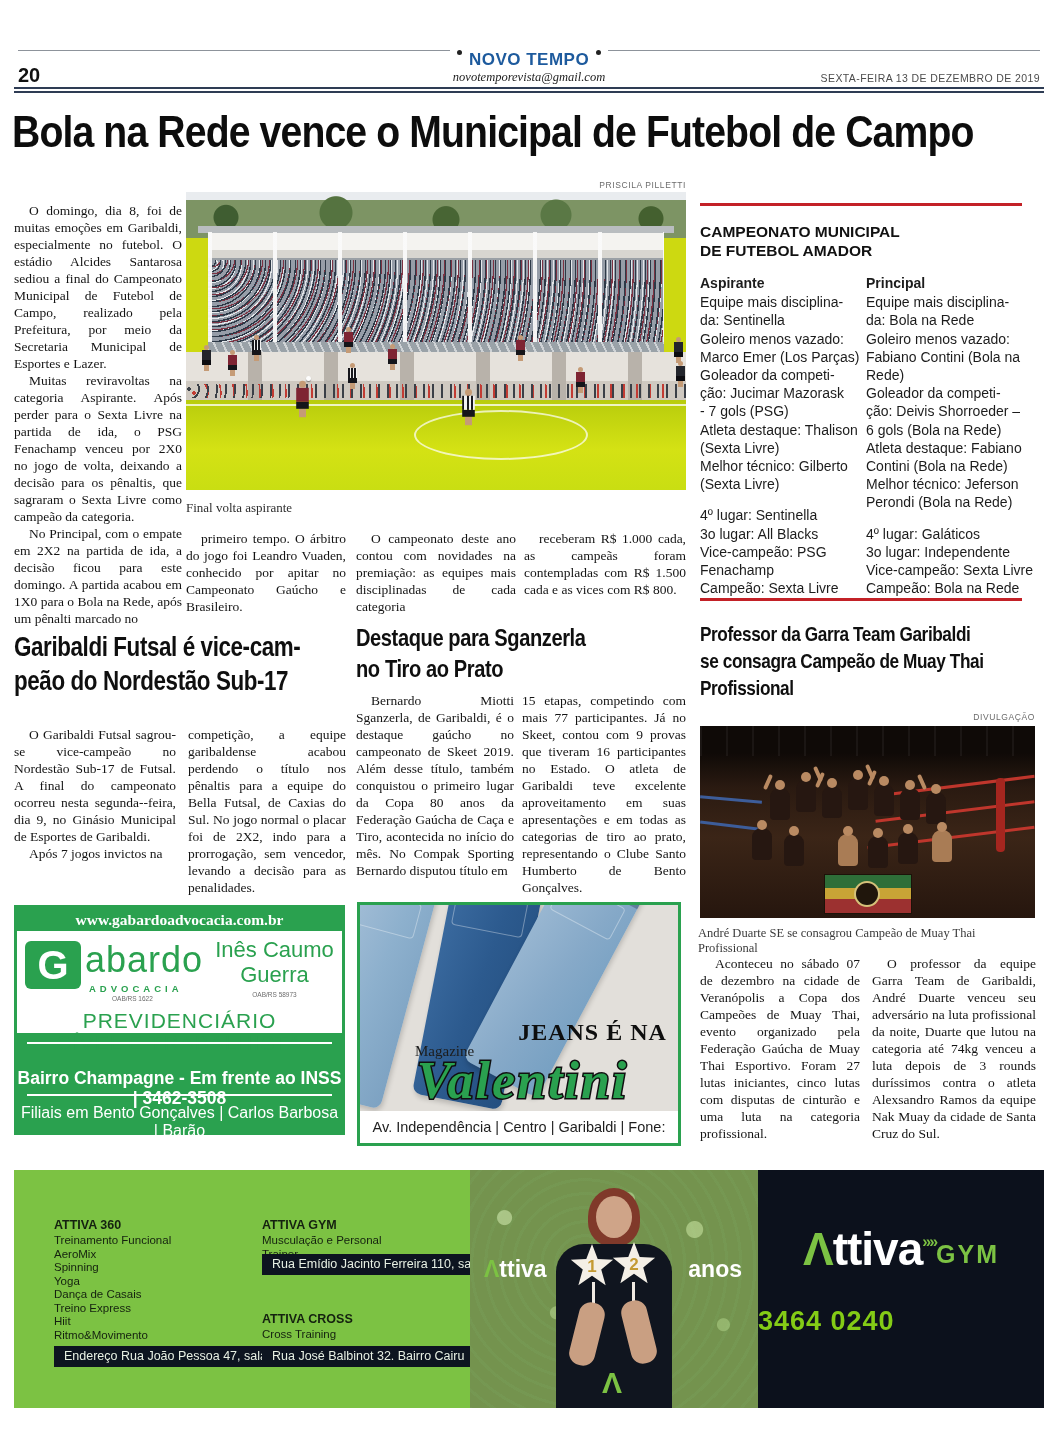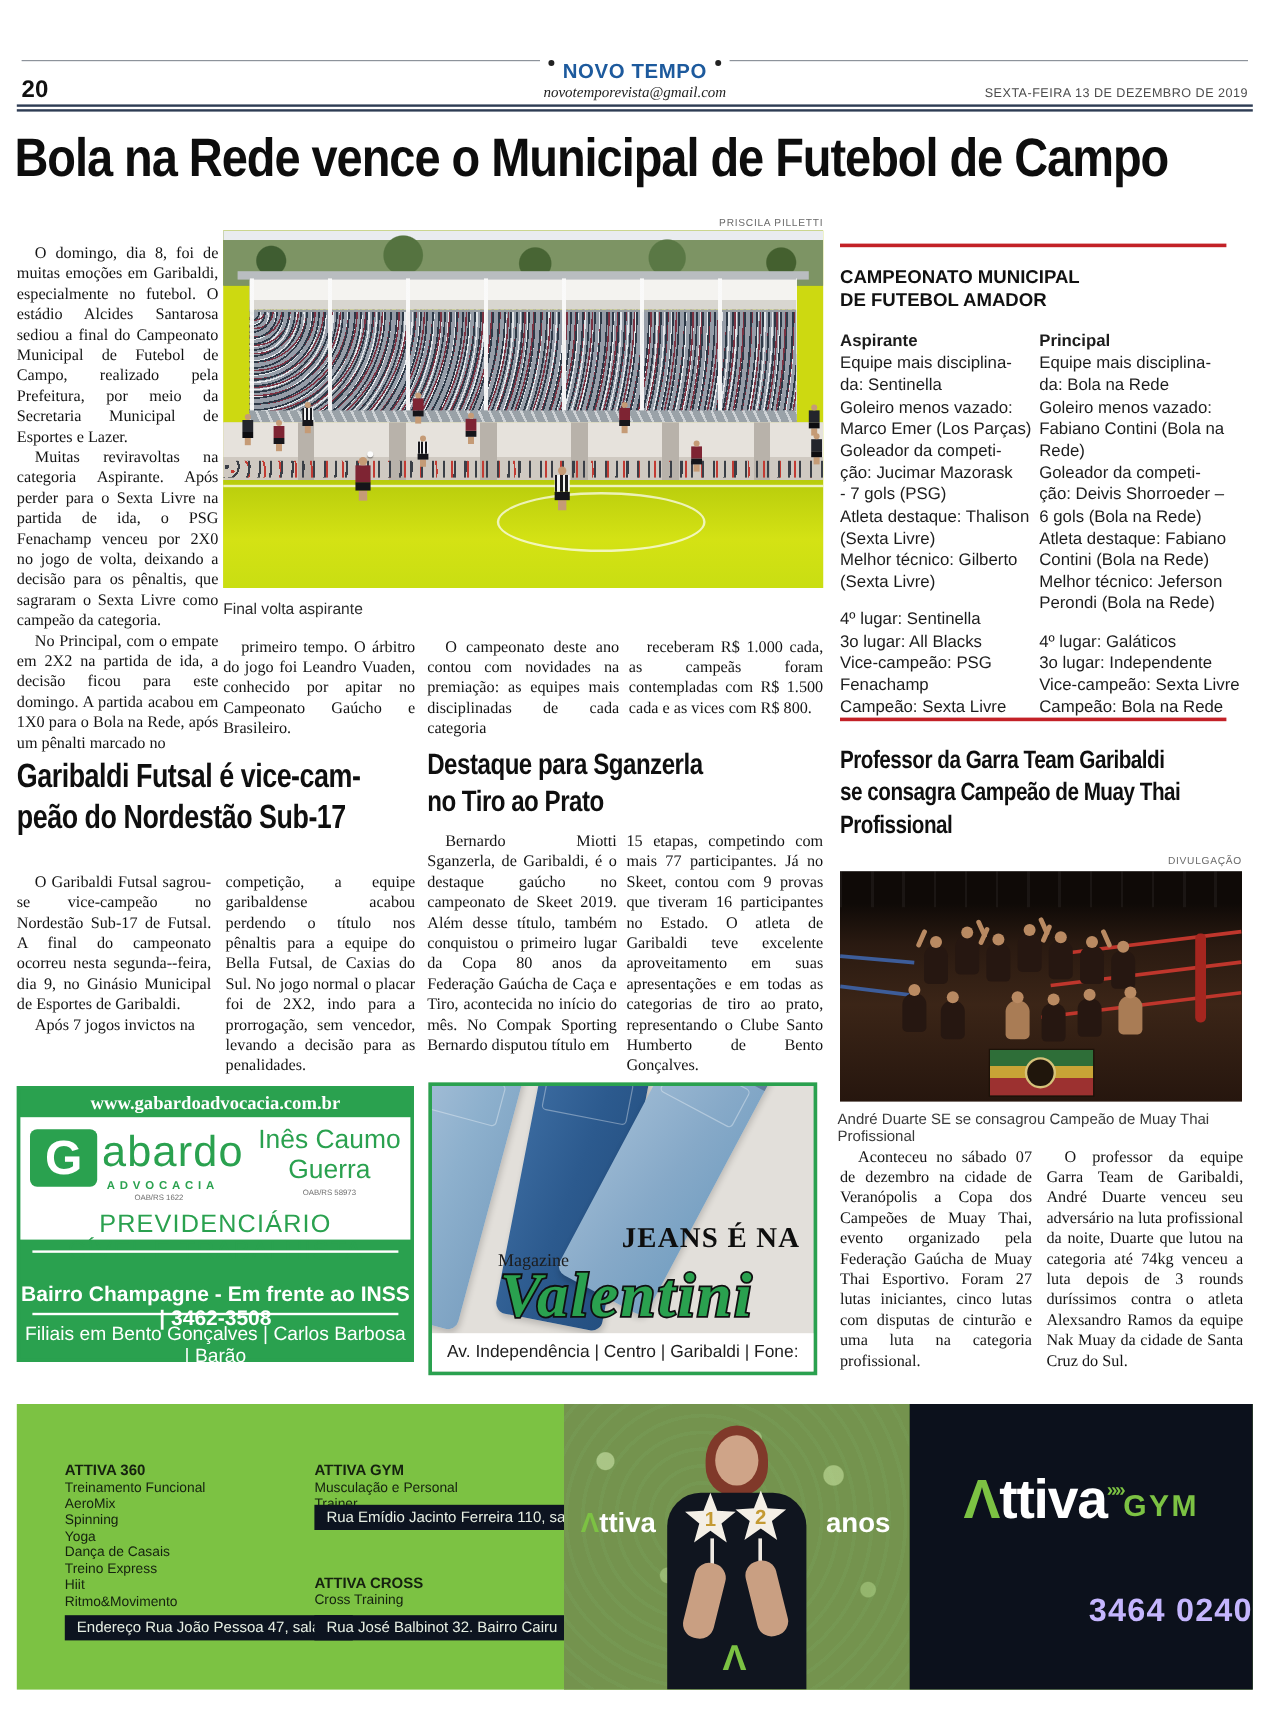--- a/index.html
+++ b/index.html
@@ -20,21 +20,21 @@
 
   
   .headline{left:12px;top:106px;margin:0;font-family:"Liberation Sans",sans-serif;font-weight:bold;
             font-size:45px;letter-spacing:-1px;color:#0d0d0d;white-space:nowrap;
             transform:scaleX(.87);transform-origin:0 0;}
 
   
   .bodytext{font-size:13.5px;line-height:1.26;text-align:justify;color:#141414;}
   .ind{text-indent:15px;}
   .credit{font-family:"Liberation Sans",sans-serif;font-size:8.5px;color:#6b6b6b;letter-spacing:.6px;}
-  .caption{font-family:Liberation Sans, sans-serif;font-size:13px;color:#2e2e2e;}
+  .caption{font-family:Liberation Serif, serif;font-size:13px;color:#2e2e2e;}
 
   
   .photo-fb{left:186px;top:192px;width:500px;height:298px;overflow:hidden;background:#cdd911;}
   .fb-sky{position:absolute;left:0;top:0;width:100%;height:46px;
       background:linear-gradient(180deg,#e9ecef 0 8px,#7d9464 8px),
       radial-gradient(circle at 15% 60%,#4c6b3a 0 14px,transparent 15px);
       background-color:#6d8b55;}
   .fb-sky::before{content:"";position:absolute;inset:0;
       background:radial-gradient(circle at 8% 55%,#3f5d31 0 12px,transparent 13px),
                  radial-gradient(circle at 30% 45%,#557340 0 16px,transparent 17px),
@@ -169,21 +169,21 @@
       color:#c49a33;font-family:"Liberation Sans",sans-serif;font-weight:bold;font-size:17px;text-align:center;line-height:46px;}
   .att-brand{position:absolute;color:#fff;font-family:"Liberation Sans",sans-serif;font-weight:bold;font-size:23px;}
   .att-brand .grn{color:#7cc243;font-weight:bold;}
   .aw-chest-a{position:absolute;left:132px;top:196px;color:#7cc243;font-family:"Liberation Sans",sans-serif;font-weight:bold;font-size:30px;}
   .att-right{position:absolute;left:744px;top:0;width:286px;height:100%;background:#0c111c;}
   .att-logo{position:absolute;left:0;top:52px;width:100%;text-align:center;color:#fff;
       font-family:"Liberation Sans",sans-serif;font-weight:bold;font-size:46px;letter-spacing:-1px;}
   .att-logo .grn{color:#7cc243;}
   .att-logo .arr{font-size:16px;letter-spacing:-2px;vertical-align:18px;color:#7cc243;}
   .att-logo .gym{font-size:25px;letter-spacing:2px;color:#7cc243;vertical-align:2px;}
-  .att-phone{position:absolute;left:0;top:157px;width:100%;text-align:right;color:#c4b5fd;
+  .att-phone{position:absolute;left:0;top:136px;width:100%;text-align:left;color:#84cc16;
       font-family:"Liberation Sans",sans-serif;font-weight:bold;font-size:27px;letter-spacing:1px;}
 </style>
 </head>
 <body>
 
 <div class="page">
 
   <div class="mast-row">
     <span class="mast-line"></span>
     <span class="mast-dot"></span>

